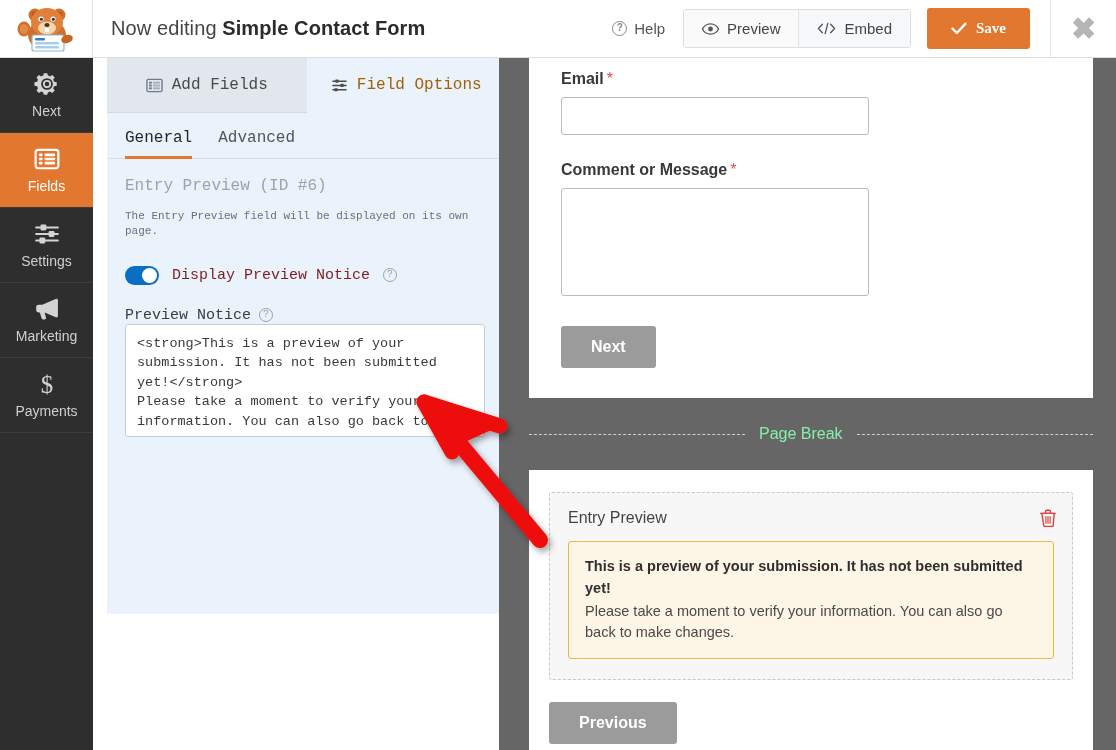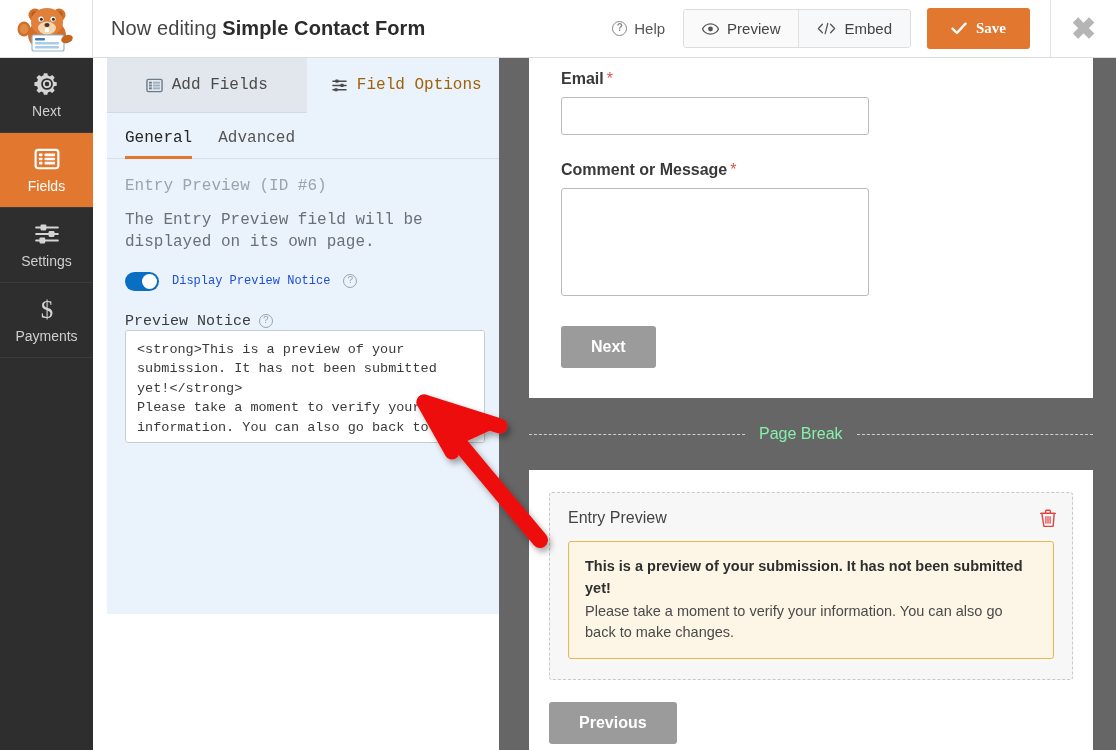--- a/index.html
+++ b/index.html
@@ -94,32 +94,32 @@
   }
   .subtab {
     font-size: 16px; color: #555; padding: 6px 0 9px; cursor: pointer;
     border-bottom: 3px solid transparent; margin-bottom: -1px;
   }
   .subtab.active { color: #262626; border-bottom-color: #e27730; font-weight: normal; }
 
   .panel-body { padding: 18px 18px 0 18px; }
   .field-title { font-size: 16px; color: #2b2b2b; font-weight: bold; margin-bottom: 14px; }
   .field-title span { color: #9aa4ae; font-weight: normal; }
-  .field-desc { font-size: 16px; color: #6b7076; margin-bottom: 18px; line-height: 1.4; }
+  .field-desc { font-size: 11px; color: #6b7076; margin-bottom: 26px; line-height: 1.4; }
 
   .toggle-row { display: flex; align-items: center; gap: 13px; margin-bottom: 22px; }
   .toggle {
     width: 34px; height: 19px; border-radius: 10px; background: #0a6fc2;
     position: relative; cursor: pointer; flex: 0 0 34px;
   }
   .toggle::after {
     content: ""; position: absolute; right: 2px; top: 2px;
     width: 15px; height: 15px; border-radius: 50%; background: #fff;
   }
-  .toggle-label { font-size: 12px; color: #1d4ed8; }
+  .toggle-label { font-size: 15px; color: #7f1d1d; }
   .help-dot {
     width: 14px; height: 14px; border: 1.3px solid #9aa4ae; border-radius: 50%;
     color: #9aa4ae; font-size: 10px; line-height: 11.5px; text-align: center;
     display: inline-block; cursor: pointer;
   }
   .sub-label { display: flex; align-items: center; gap: 8px; font-size: 15px; color: #3c3c3c; }
   .notice-textarea {
     width: 360px; height: 113px; background: #fff; border: 1px solid #c4ccd6;
     border-radius: 3px; padding: 9px 11px; font-family: inherit;
     font-size: 13.5px; color: #3a3a3a; line-height: 1.45; resize: none;
@@ -288,20 +288,26 @@
         <g stroke="#d4d4d4" stroke-width="1.9" stroke-linecap="round">
           <path d="M2 6h20M2 12h20M2 18h20"></path>
         </g>
         <rect x="6" y="3.3" width="5.4" height="5.4" rx="1" fill="#d4d4d4"></rect>
         <rect x="13.5" y="9.3" width="5.4" height="5.4" rx="1" fill="#d4d4d4"></rect>
         <rect x="5" y="15.3" width="5.4" height="5.4" rx="1" fill="#d4d4d4"></rect>
       </svg>
       <span>Settings</span>
     </div>
 
+    <div class="nav-item">
+      <svg class="nav-icon" viewBox="0 0 24 24">
+        <path fill="#d4d4d4" d="M20.5 2.6 7.6 8.1H4.3A2.3 2.3 0 0 0 2 10.4v2.6a2.3 2.3 0 0 0 2.3 2.3h1.1l1.6 5.3a1.4 1.4 0 0 0 1.3 1h1.5c.9 0 1.6-.9 1.3-1.8l-1.3-4.5 10.4 4.4c.9.4 1.9-.3 1.9-1.3V3.9c0-1-1-1.7-1.9-1.3z"></path>
+      </svg>
+      <span>Marketing</span>
+    </div>
 
     <div class="nav-item">
       <svg class="nav-icon" viewBox="0 0 24 24">
         <text x="12" y="20" text-anchor="middle" font-family="Liberation Serif, serif" font-size="23" fill="#d4d4d4">$</text>
       </svg>
       <span>Payments</span>
     </div>
   </div>
 
   <div class="panel">

